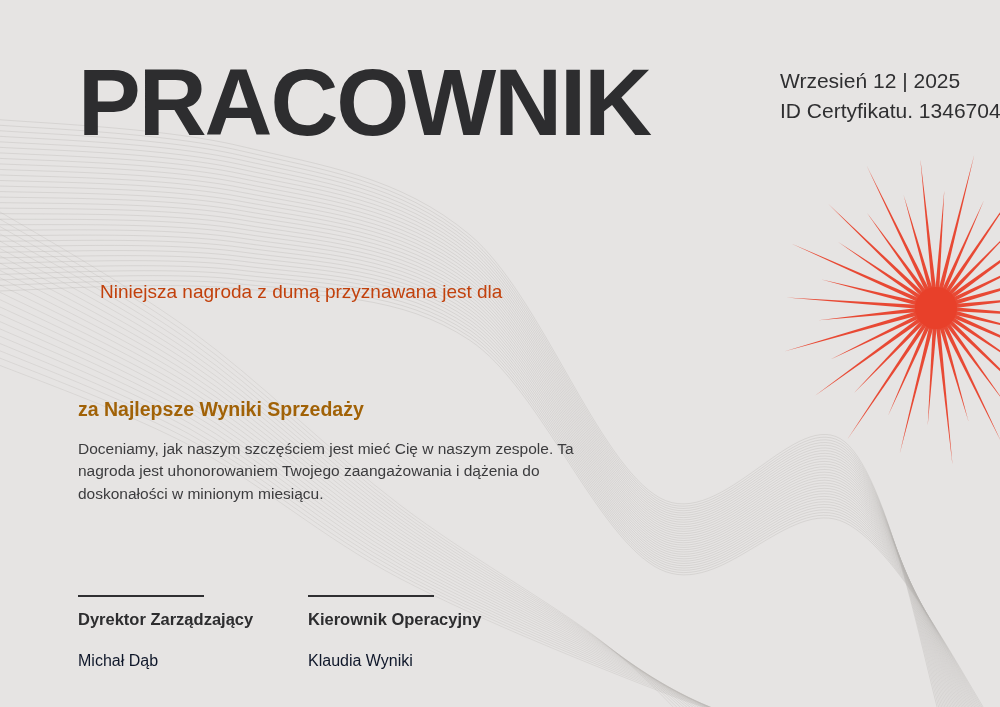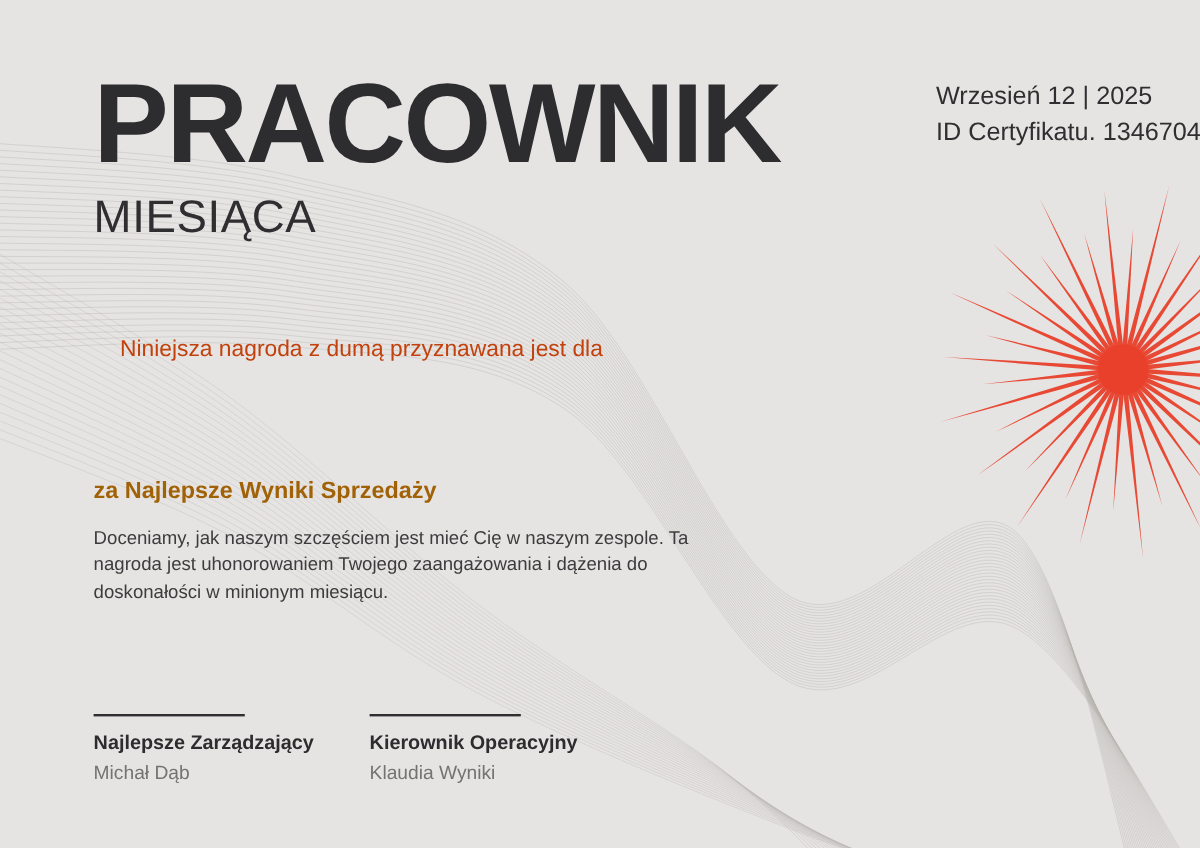--- a/index.html
+++ b/index.html
@@ -101,23 +101,23 @@
     border-top: 2px solid #2f2f31;
   }
   .signature-role {
     margin-top: 13px;
     font-size: 16.5px;
     font-weight: 700;
     color: #2d2d2f;
     white-space: nowrap;
   }
   .signature-name {
-    margin-top: 7px;
+    margin-top: 23px;
     font-size: 16px;
-    color: #737373;
+    color: #0f172a;
     white-space: nowrap;
   }
 </style>
 </head>
 <body>
 
 <div class="page">
 
   <svg class="decor-svg" id="decor-svg" viewBox="0 0 1000 707" xmlns="http://www.w3.org/2000/svg">
       <path d="M -20.0 118.0 C 23.3 122.7 158.3 126.5 240.0 146.0 C 321.7 165.5 400.0 176.3 470.0 235.0 C 540.0 293.7 597.5 463.5 660.0 498.0 C 722.5 532.5 797.5 402.5 845.0 442.0 C 892.5 481.5 928.3 686.2 945.0 735.0" fill="none" stroke="#b6b3b0" stroke-width="0.8" opacity="0.42"></path>
@@ -210,38 +210,37 @@
       <path d="M 950.4 303.3 L 1042.1 256.3 L 948.6 299.5 Z" fill="#e8402a" opacity="0.95"></path>
       <path d="M 951.0 305.9 L 1080.2 266.7 L 949.8 301.8 Z" fill="#e8402a" opacity="0.95"></path>
       <path d="M 951.1 308.5 L 1053.4 295.7 L 950.7 304.3 Z" fill="#e8402a" opacity="0.95"></path>
       <circle cx="936" cy="308" r="21" fill="#e8402a"></circle>
     </svg>
 
   <div class="content">
 
     <div class="title-block">
       <div class="title-main">PRACOWNIK</div>
-      <div class="title-sub">MIESIĄCA</div>
     </div>
 
     <div class="meta-block">
       <div>Wrzesień 12 | 2025</div>
       <div>ID Certyfikatu. 1346704</div>
     </div>
 
     <div class="intro-line">Niniejsza nagroda z dumą przyznawana jest dla</div>
 
 
     <div class="award-reason">za Najlepsze Wyniki Sprzedaży</div>
 
     <div class="description">Doceniamy, jak naszym szczęściem jest mieć Cię w naszym zespole. Ta nagroda jest uhonorowaniem Twojego zaangażowania i dążenia do doskonałości w minionym miesiącu.</div>
 
     <div class="signature-block signature-1">
       <div class="signature-rule"></div>
-      <div class="signature-role">Najlepsze Zarządzający</div>
+      <div class="signature-role">Dyrektor Zarządzający</div>
       <div class="signature-name">Michał Dąb</div>
     </div>
 
     <div class="signature-block signature-2">
       <div class="signature-rule"></div>
       <div class="signature-role">Kierownik Operacyjny</div>
       <div class="signature-name">Klaudia Wyniki</div>
     </div>
 
   </div>

